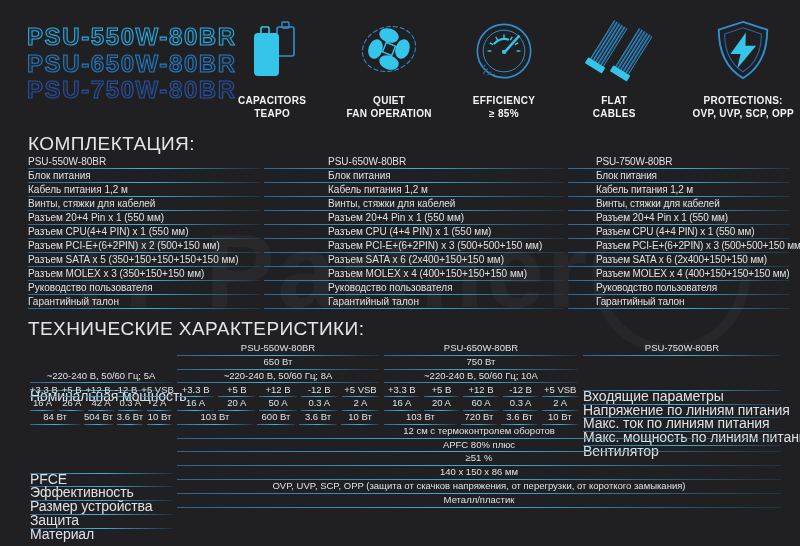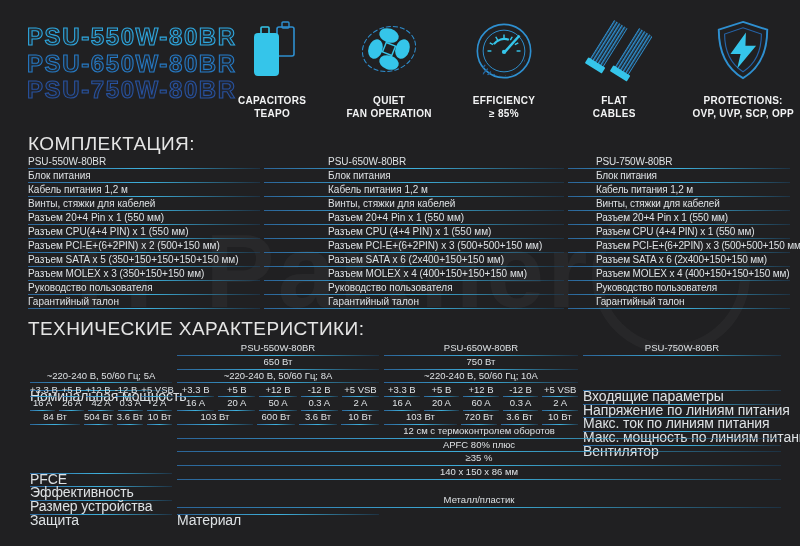--- a/index.html
+++ b/index.html
@@ -298,22 +298,23 @@
       <span>10 Вт</span>
   </div>
 
   <div class="sp-cell sp-label ul">Вентилятор</div>
   <div class="sp-cell full-span ul">12 см с термоконтролем оборотов</div>
 
   <div class="sp-cell sp-label ul">PFCE</div>
   <div class="sp-cell full-span ul">APFC 80% плюс</div>
 
   <div class="sp-cell sp-label ul">Эффективность</div>
-  <div class="sp-cell full-span ul">≥35 %</div>
+  <div class="sp-cell full-span ul">≥51 %</div>
 
   <div class="sp-cell sp-label ul">Размер устройства</div>
   <div class="sp-cell full-span ul">140 x 150 x 86 мм</div>
 
   <div class="sp-cell sp-label ul">Защита</div>
+  <div class="sp-cell full-span ul">OVP, UVP, SCP, OPP (защита от скачков напряжения, от перегрузки, от короткого замыкания)</div>
 
   <div class="sp-cell sp-label ul">Материал</div>
   <div class="sp-cell full-span ul">Металл/пластик</div>
 </div>
 
 </body></html>

